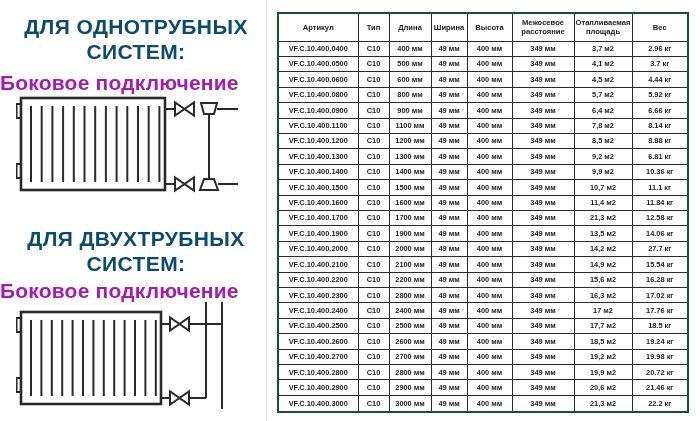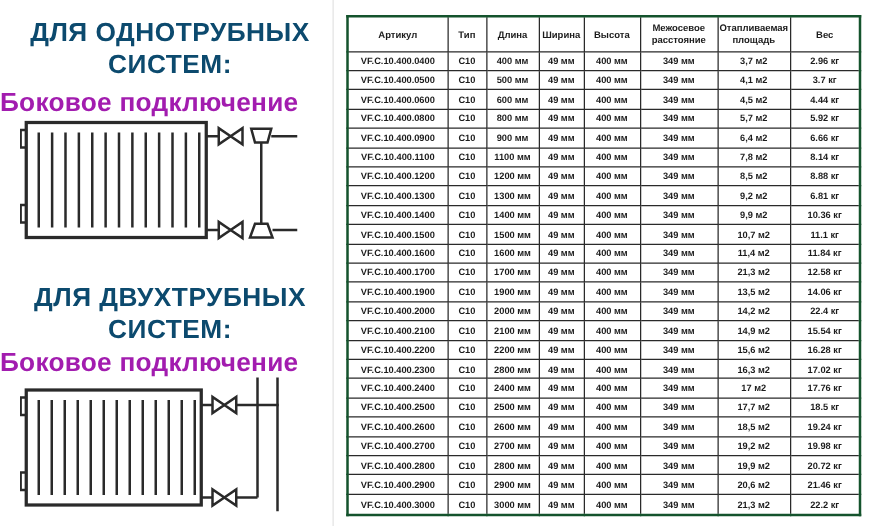--- a/index.html
+++ b/index.html
@@ -314,21 +314,21 @@
           <td>14.06 кг</td>
         </tr>
         <tr>
           <td>VF.C.10.400.2000</td>
           <td>C10</td>
           <td>2000 мм</td>
           <td>49 мм</td>
           <td>400 мм</td>
           <td>349 мм</td>
           <td>14,2 м2</td>
-          <td>22.4 кг</td>
+          <td>27.7 кг</td>
         </tr>
         <tr>
           <td>VF.C.10.400.2100</td>
           <td>C10</td>
           <td>2100 мм</td>
           <td>49 мм</td>
           <td>400 мм</td>
           <td>349 мм</td>
           <td>14,9 м2</td>
           <td>15.54 кг</td>

